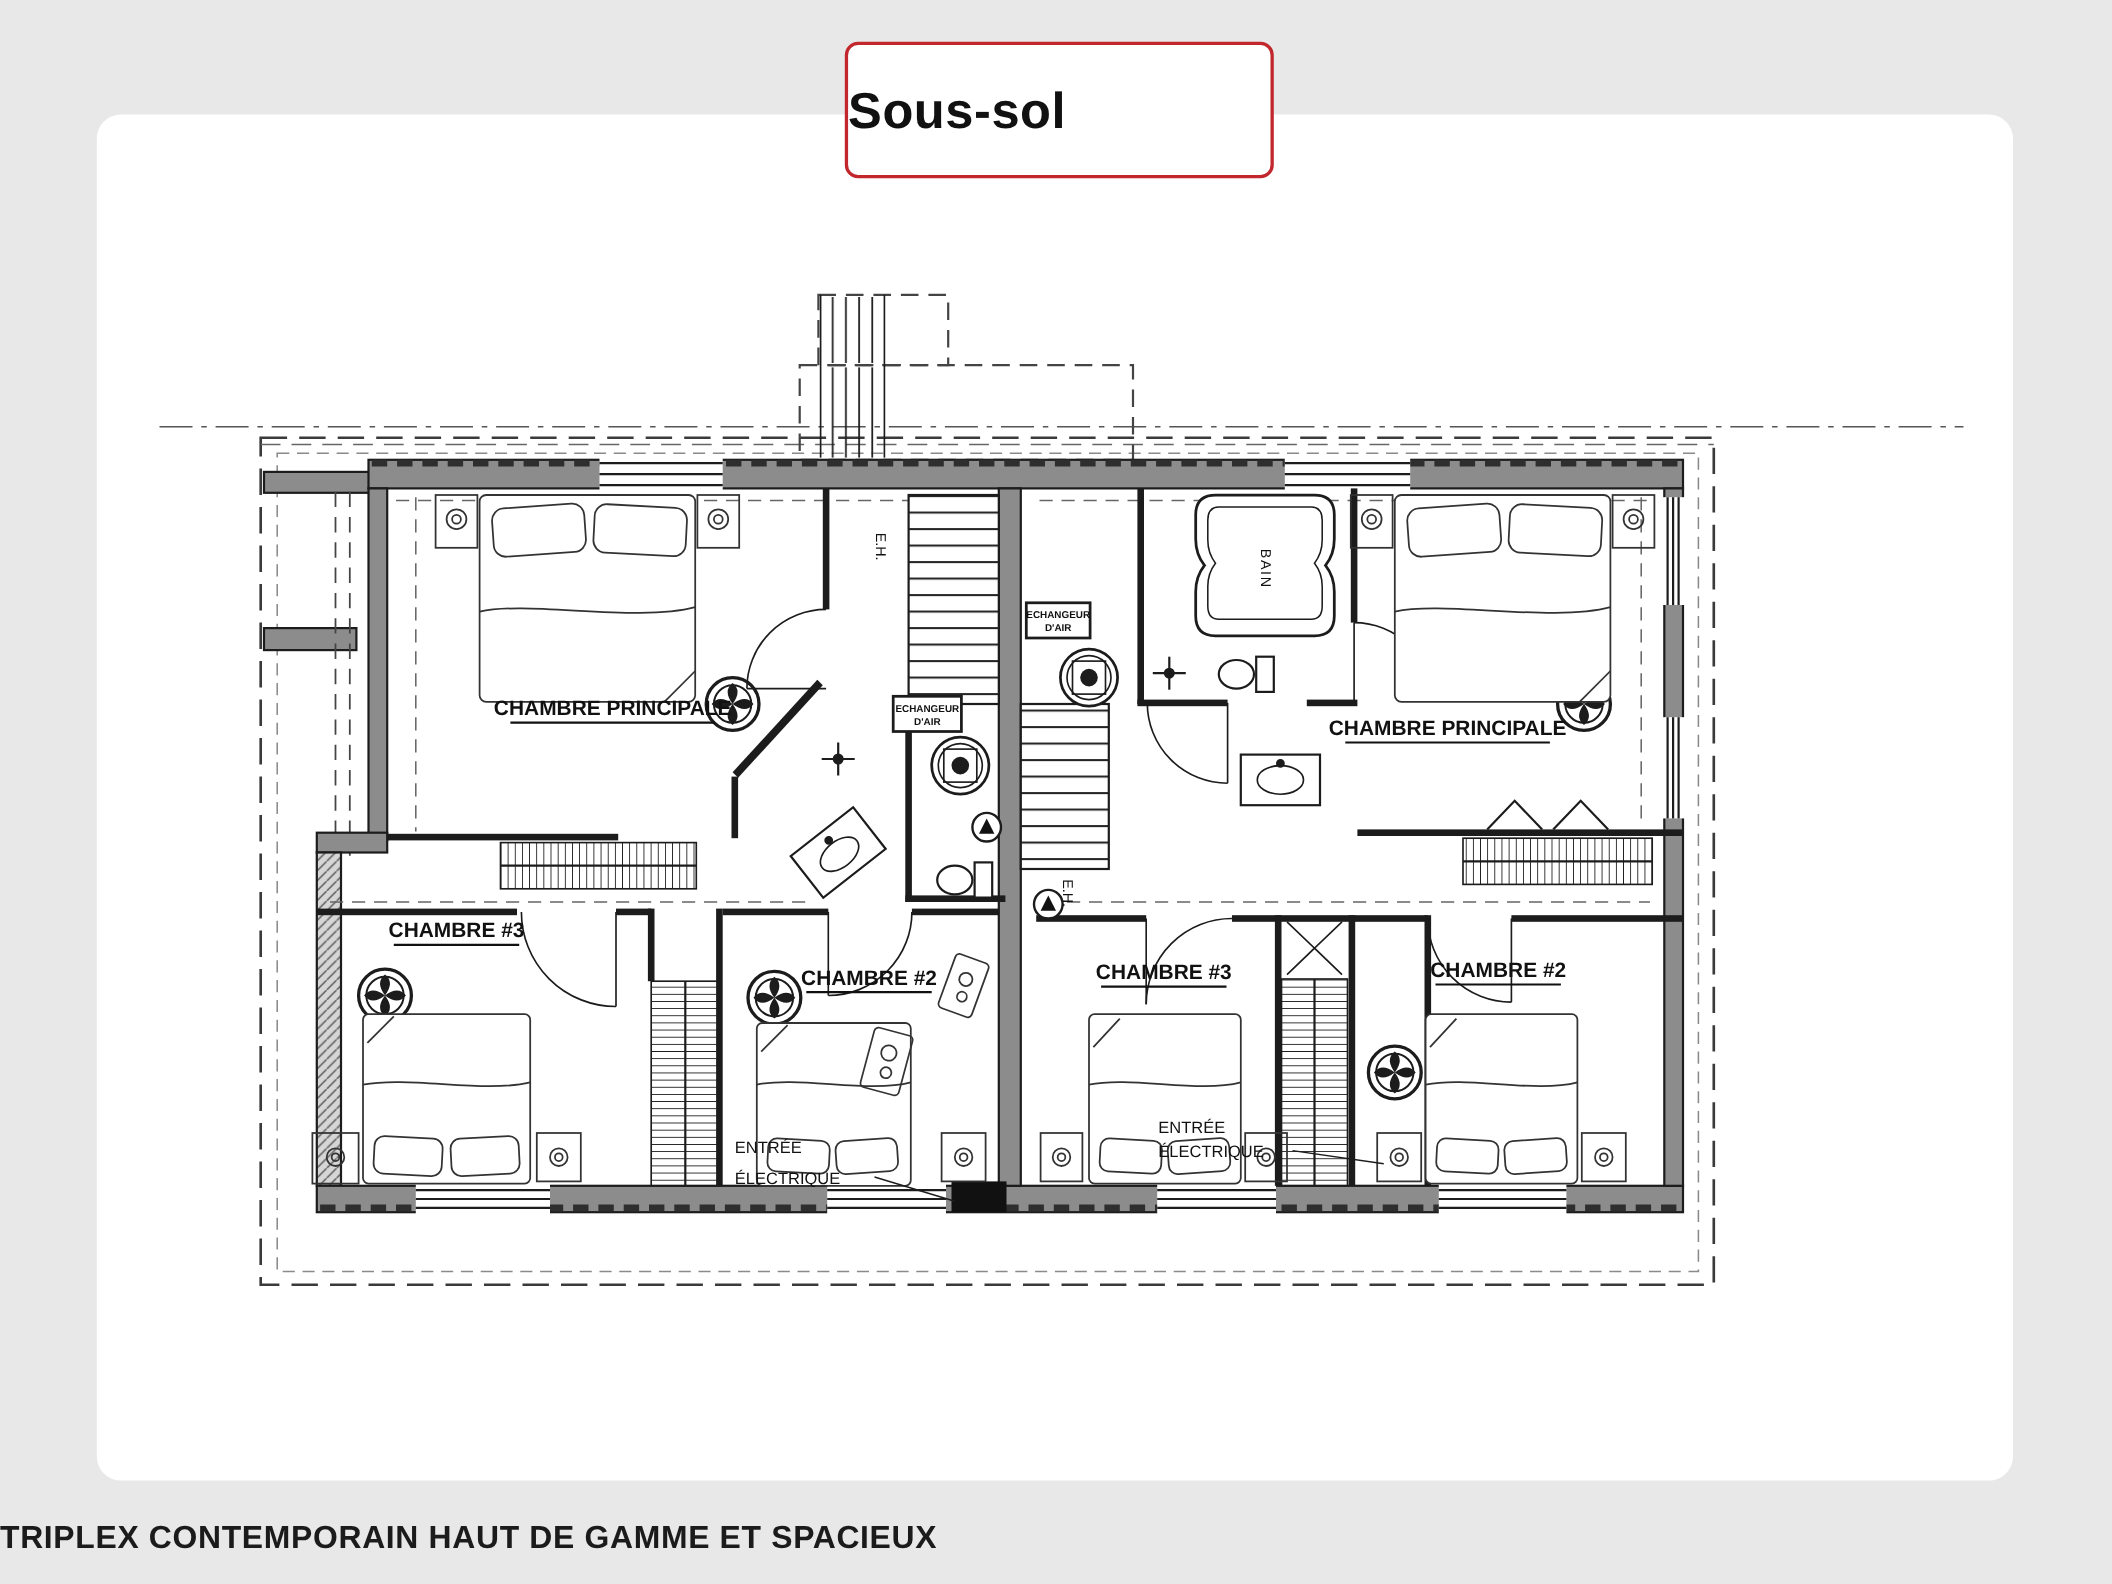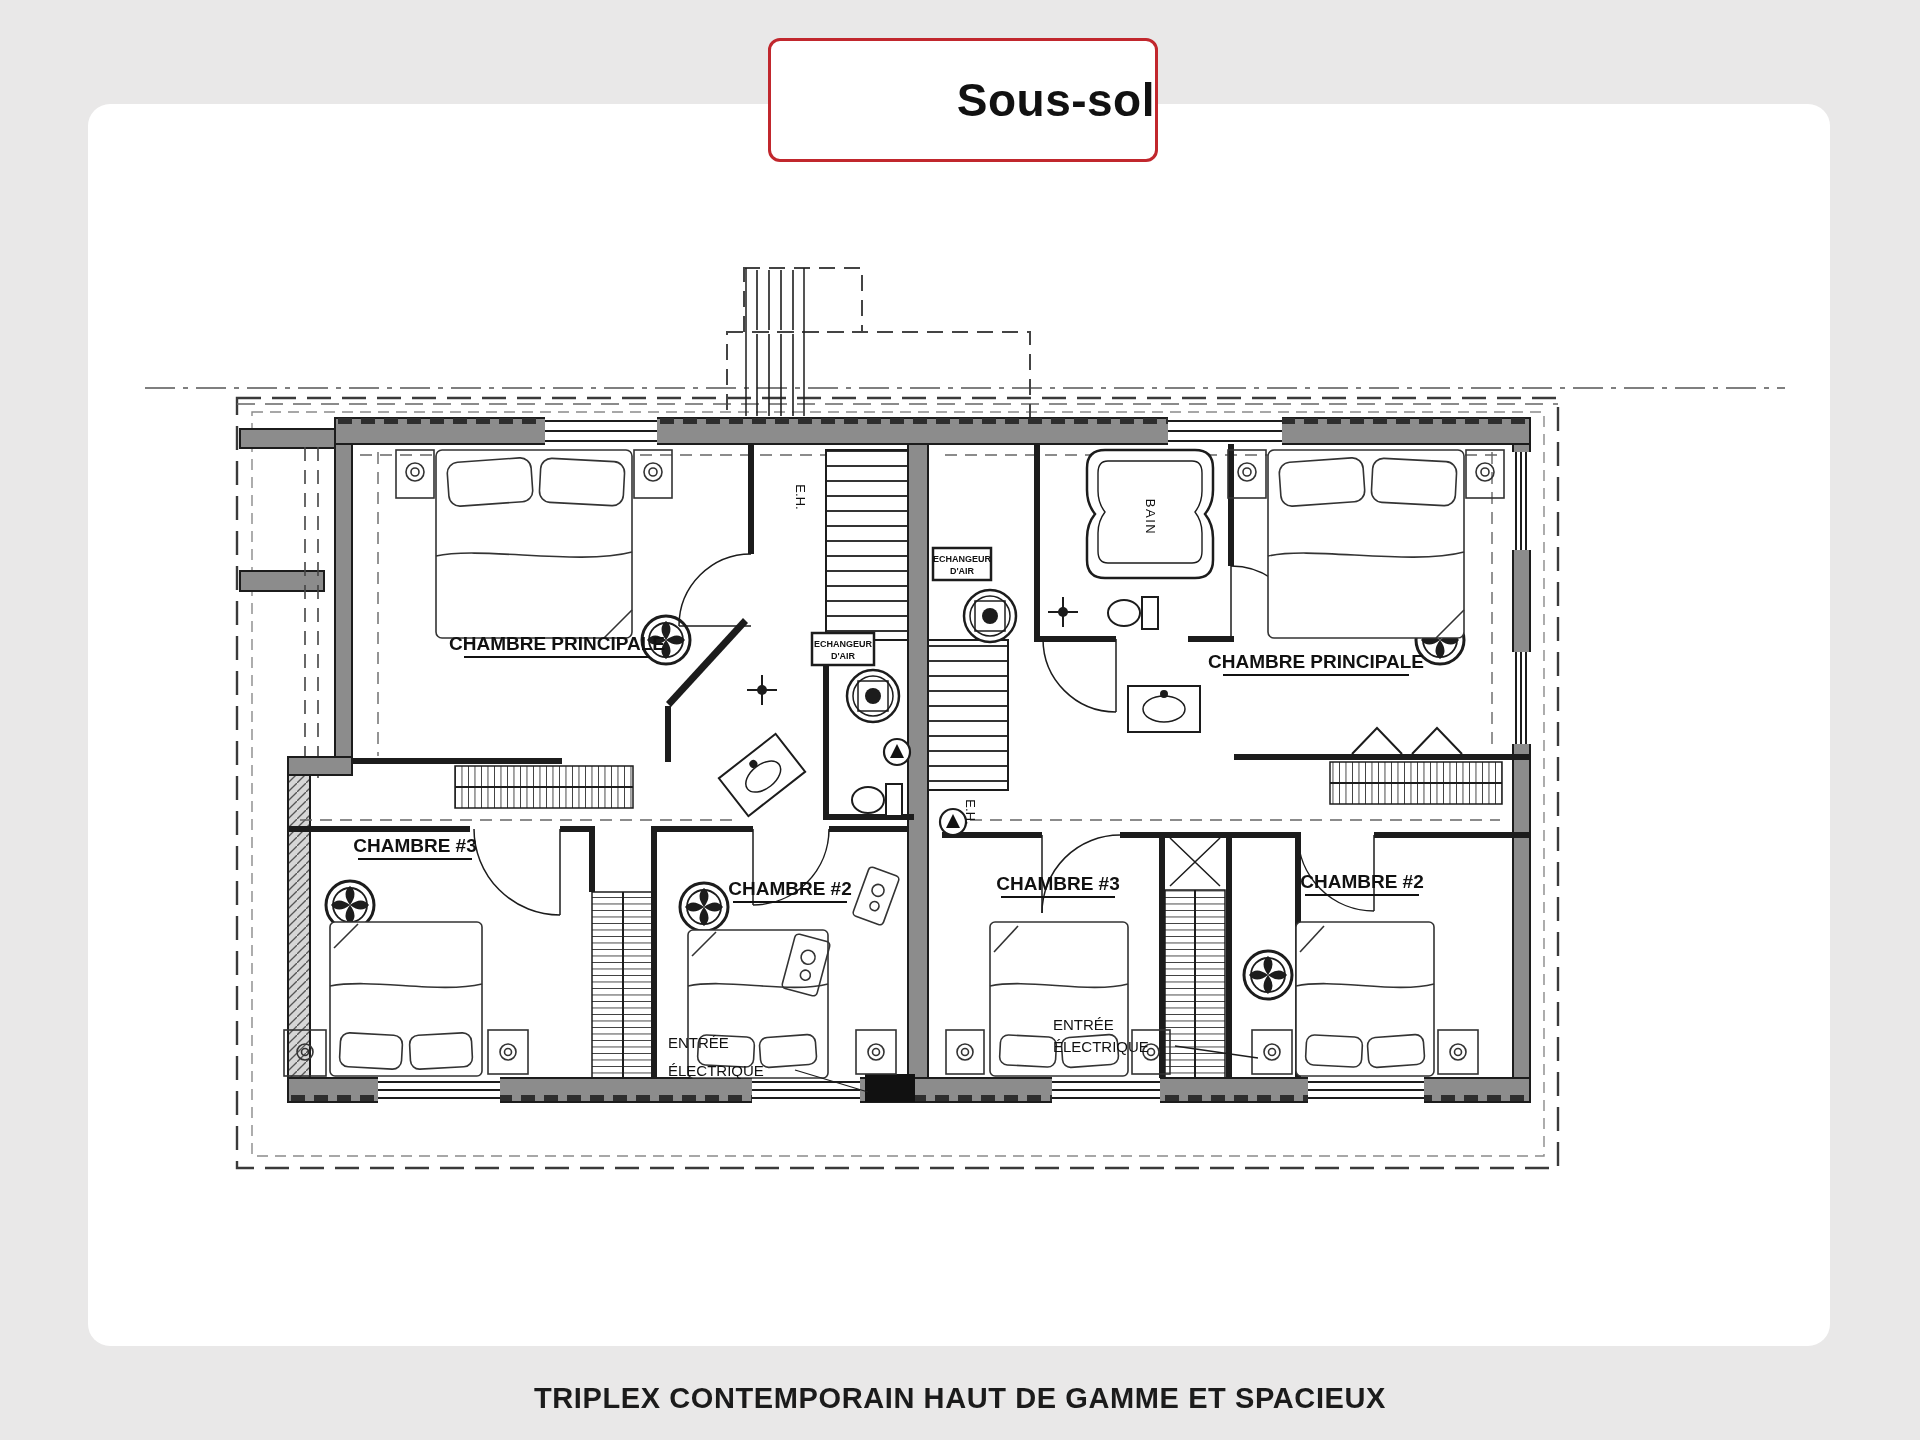--- a/index.html
+++ b/index.html
@@ -8,27 +8,27 @@
     background:#e9e8e8;
     font-family:"Liberation Sans",sans-serif;
   }
   .card{
     position:absolute;left:88px;top:104px;width:1742px;height:1242px;
     background:#ffffff;border-radius:22px;
   }
   .title-box{
     position:absolute;left:768px;top:38px;width:384px;height:118px;
     background:#ffffff;border:3px solid #c1272d;border-radius:12px;
-    display:flex;align-items:center;justify-content:flex-end;z-index:5;
+    display:flex;align-items:center;justify-content:flex-start;z-index:5;
   }
   .title-box span{
     font-size:46px;font-weight:bold;color:#111;letter-spacing:0.5px;
   }
   .caption{
-    position:absolute;left:0;top:1382px;width:1920px;text-align:center;
+    position:absolute;left:0;top:1382px;width:1920px;
     font-size:29px;font-weight:bold;color:#1b1b1b;letter-spacing:0.6px;z-index:5;
   }
   svg.plan{position:absolute;left:0;top:0;z-index:2;}
   
   .room{font:bold 19px "Liberation Sans",sans-serif;fill:#111;}
   .small{font:15px "Liberation Sans",sans-serif;fill:#111;}
   .tiny{font:bold 9px "Liberation Sans",sans-serif;fill:#111;}
   .eh{font:13px "Liberation Sans",sans-serif;fill:#111;}
   .bain{font:13px "Liberation Sans",sans-serif;fill:#111;letter-spacing:1.5px;}
 </style>

